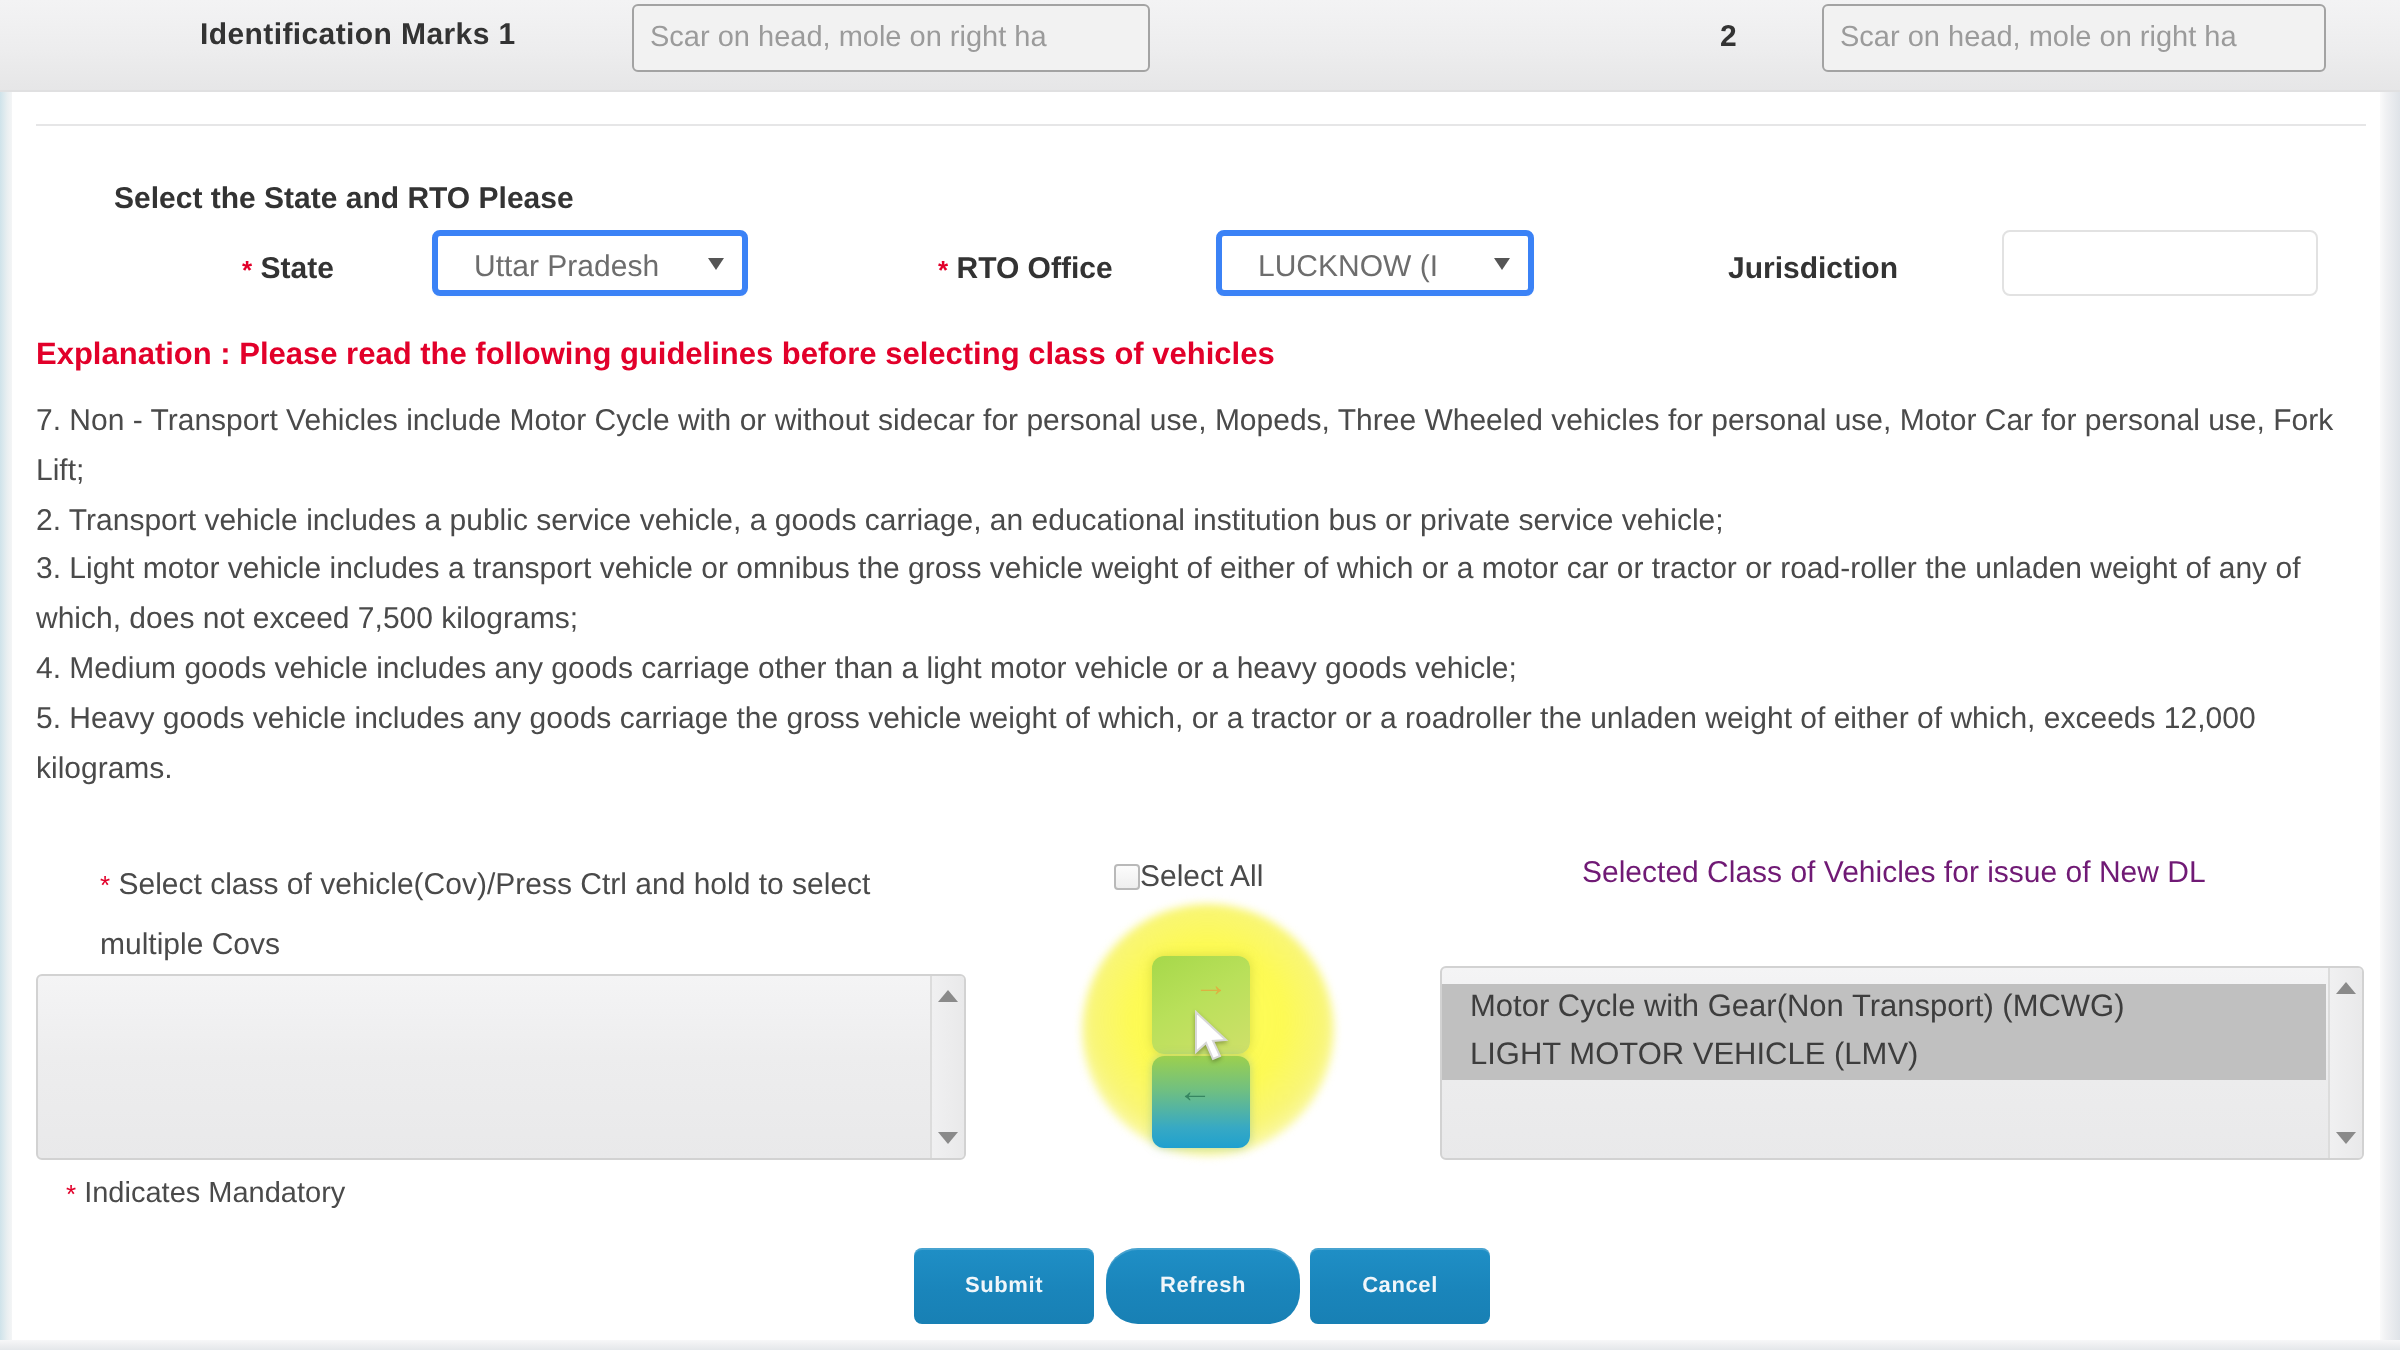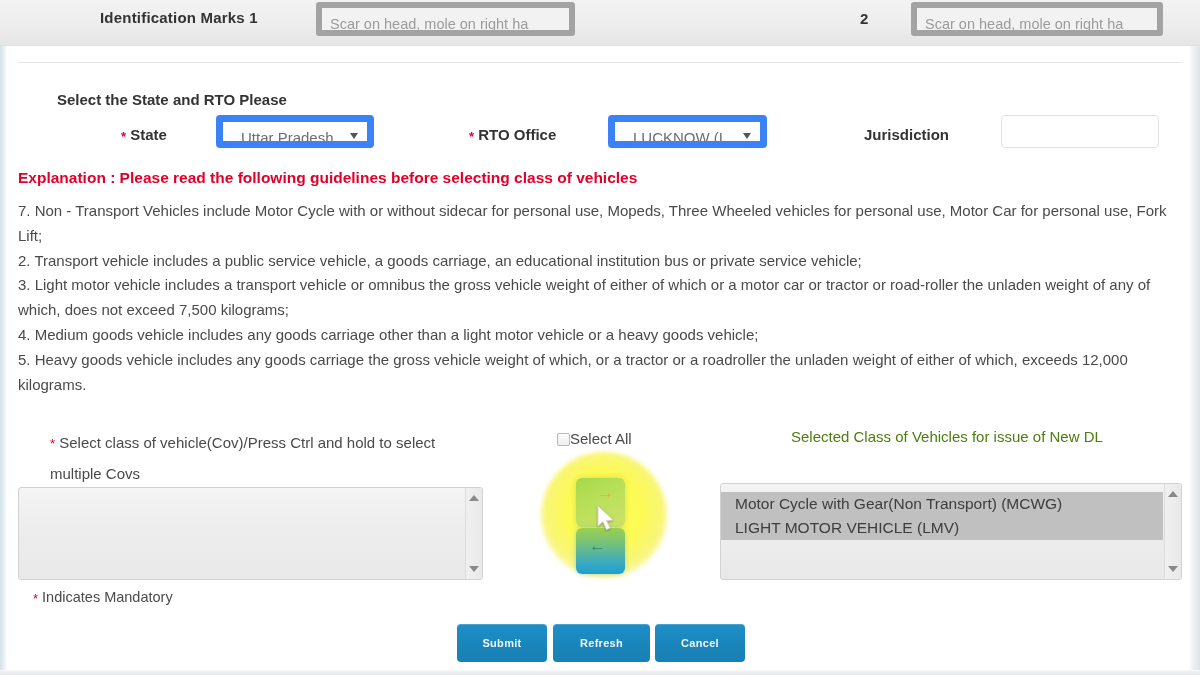--- a/index.html
+++ b/index.html
@@ -45,21 +45,21 @@
     position: absolute; left: 100px; top: 9px;
     font-size: 15px; font-weight: bold; color: #333;
     letter-spacing: .2px;
   }
   .lbl-idnum {
     position: absolute; left: 860px; top: 10px;
     font-size: 15px; font-weight: bold; color: #333;
   }
   .idmark-input {
     position: absolute; top: 2px; height: 34px;
-    border: 6px solid #a3a3a3; border-radius: 3px;
+    border: 1px solid #a3a3a3; border-radius: 3px;
     background: #f2f2f2;
     color: #9b9b9b; font-size: 14.5px;
     padding: 0 8px; line-height: 32px;
     white-space: nowrap; overflow: hidden;
     font-family: "Liberation Sans", sans-serif;
   }
   #idmark1 { left: 316px; width: 259px; }
   #idmark2 { left: 911px; width: 252px; }
 
   
@@ -70,21 +70,21 @@
   .req { color: #e2002a; font-size: 13px; vertical-align: middle; }
   .field-label {
     position: absolute; font-size: 15px; font-weight: bold; color: #333;
   }
   #lbl-state { left: 121px; top: 126px; }
   #lbl-rto   { left: 469px; top: 126px; }
   #lbl-juris { left: 864px; top: 126px; }
 
   .sel {
     position: absolute; height: 33px;
-    border: 7px solid #3b82f6; border-radius: 4px;
+    border: 3px solid #3b82f6; border-radius: 4px;
     background: #fff;
     font-size: 15px; color: #6d6d6d;
     padding: 0 24px 0 18px; line-height: 31px;
     white-space: nowrap; overflow: hidden;
     box-shadow: 0 1px 1px rgba(0,0,0,.02);
   }
   .sel .caret {
     position: absolute; right: 9px; top: 11px;
     width: 0; height: 0;
     border-left: 4.5px solid transparent;
@@ -158,21 +158,21 @@
   .chkbox {
     display: inline-block; width: 13px; height: 13px;
     border: 1px solid #b9b9b9; border-radius: 2px;
     background: linear-gradient(to bottom,#fcfcfc,#eeeeee);
     vertical-align: -2px;
   }
   .chk-label { margin-left: 0px; }
 
   .selected-title {
     position: absolute; left: 791px; top: 428px;
-    font-size: 15px; color: #4d7c0f;
+    font-size: 15px; color: #701a75;
   }
 
   
   .glow {
     position: absolute; left: 541px; top: 452px;
     width: 126px; height: 126px; border-radius: 50%;
     background: radial-gradient(circle at 50% 46%,
         rgba(255,255,90,.97) 0%,
         rgba(253,250,70,.93) 40%,
         rgba(246,242,66,.72) 62%,
@@ -211,21 +211,21 @@
   .btn {
     position: absolute; top: 624px; height: 38px;
     border: none; border-radius: 4px;
     background: linear-gradient(to bottom,#1f8fc6 0%, #1a85bb 55%, #1880b4 100%);
     color: #f0f6fa; font-size: 11px; font-weight: bold;
     font-family: "Liberation Sans", sans-serif;
     letter-spacing: .3px; cursor: pointer;
     box-shadow: inset 0 1px 0 rgba(255,255,255,.18);
   }
   #btn-submit  { left: 457px; width: 90px; }
-  #btn-refresh { left: 553px; width: 97px; }
+  #btn-refresh { left: 553px; width: 97px; border-radius: 16px; }
   #btn-cancel  { left: 655px; width: 90px; }
 </style>
 </head>
 <body>
 
 <div id="screen">
 
   <div class="edge-left"></div>
   <div class="edge-right"></div>
   <div class="edge-bottom"></div>

